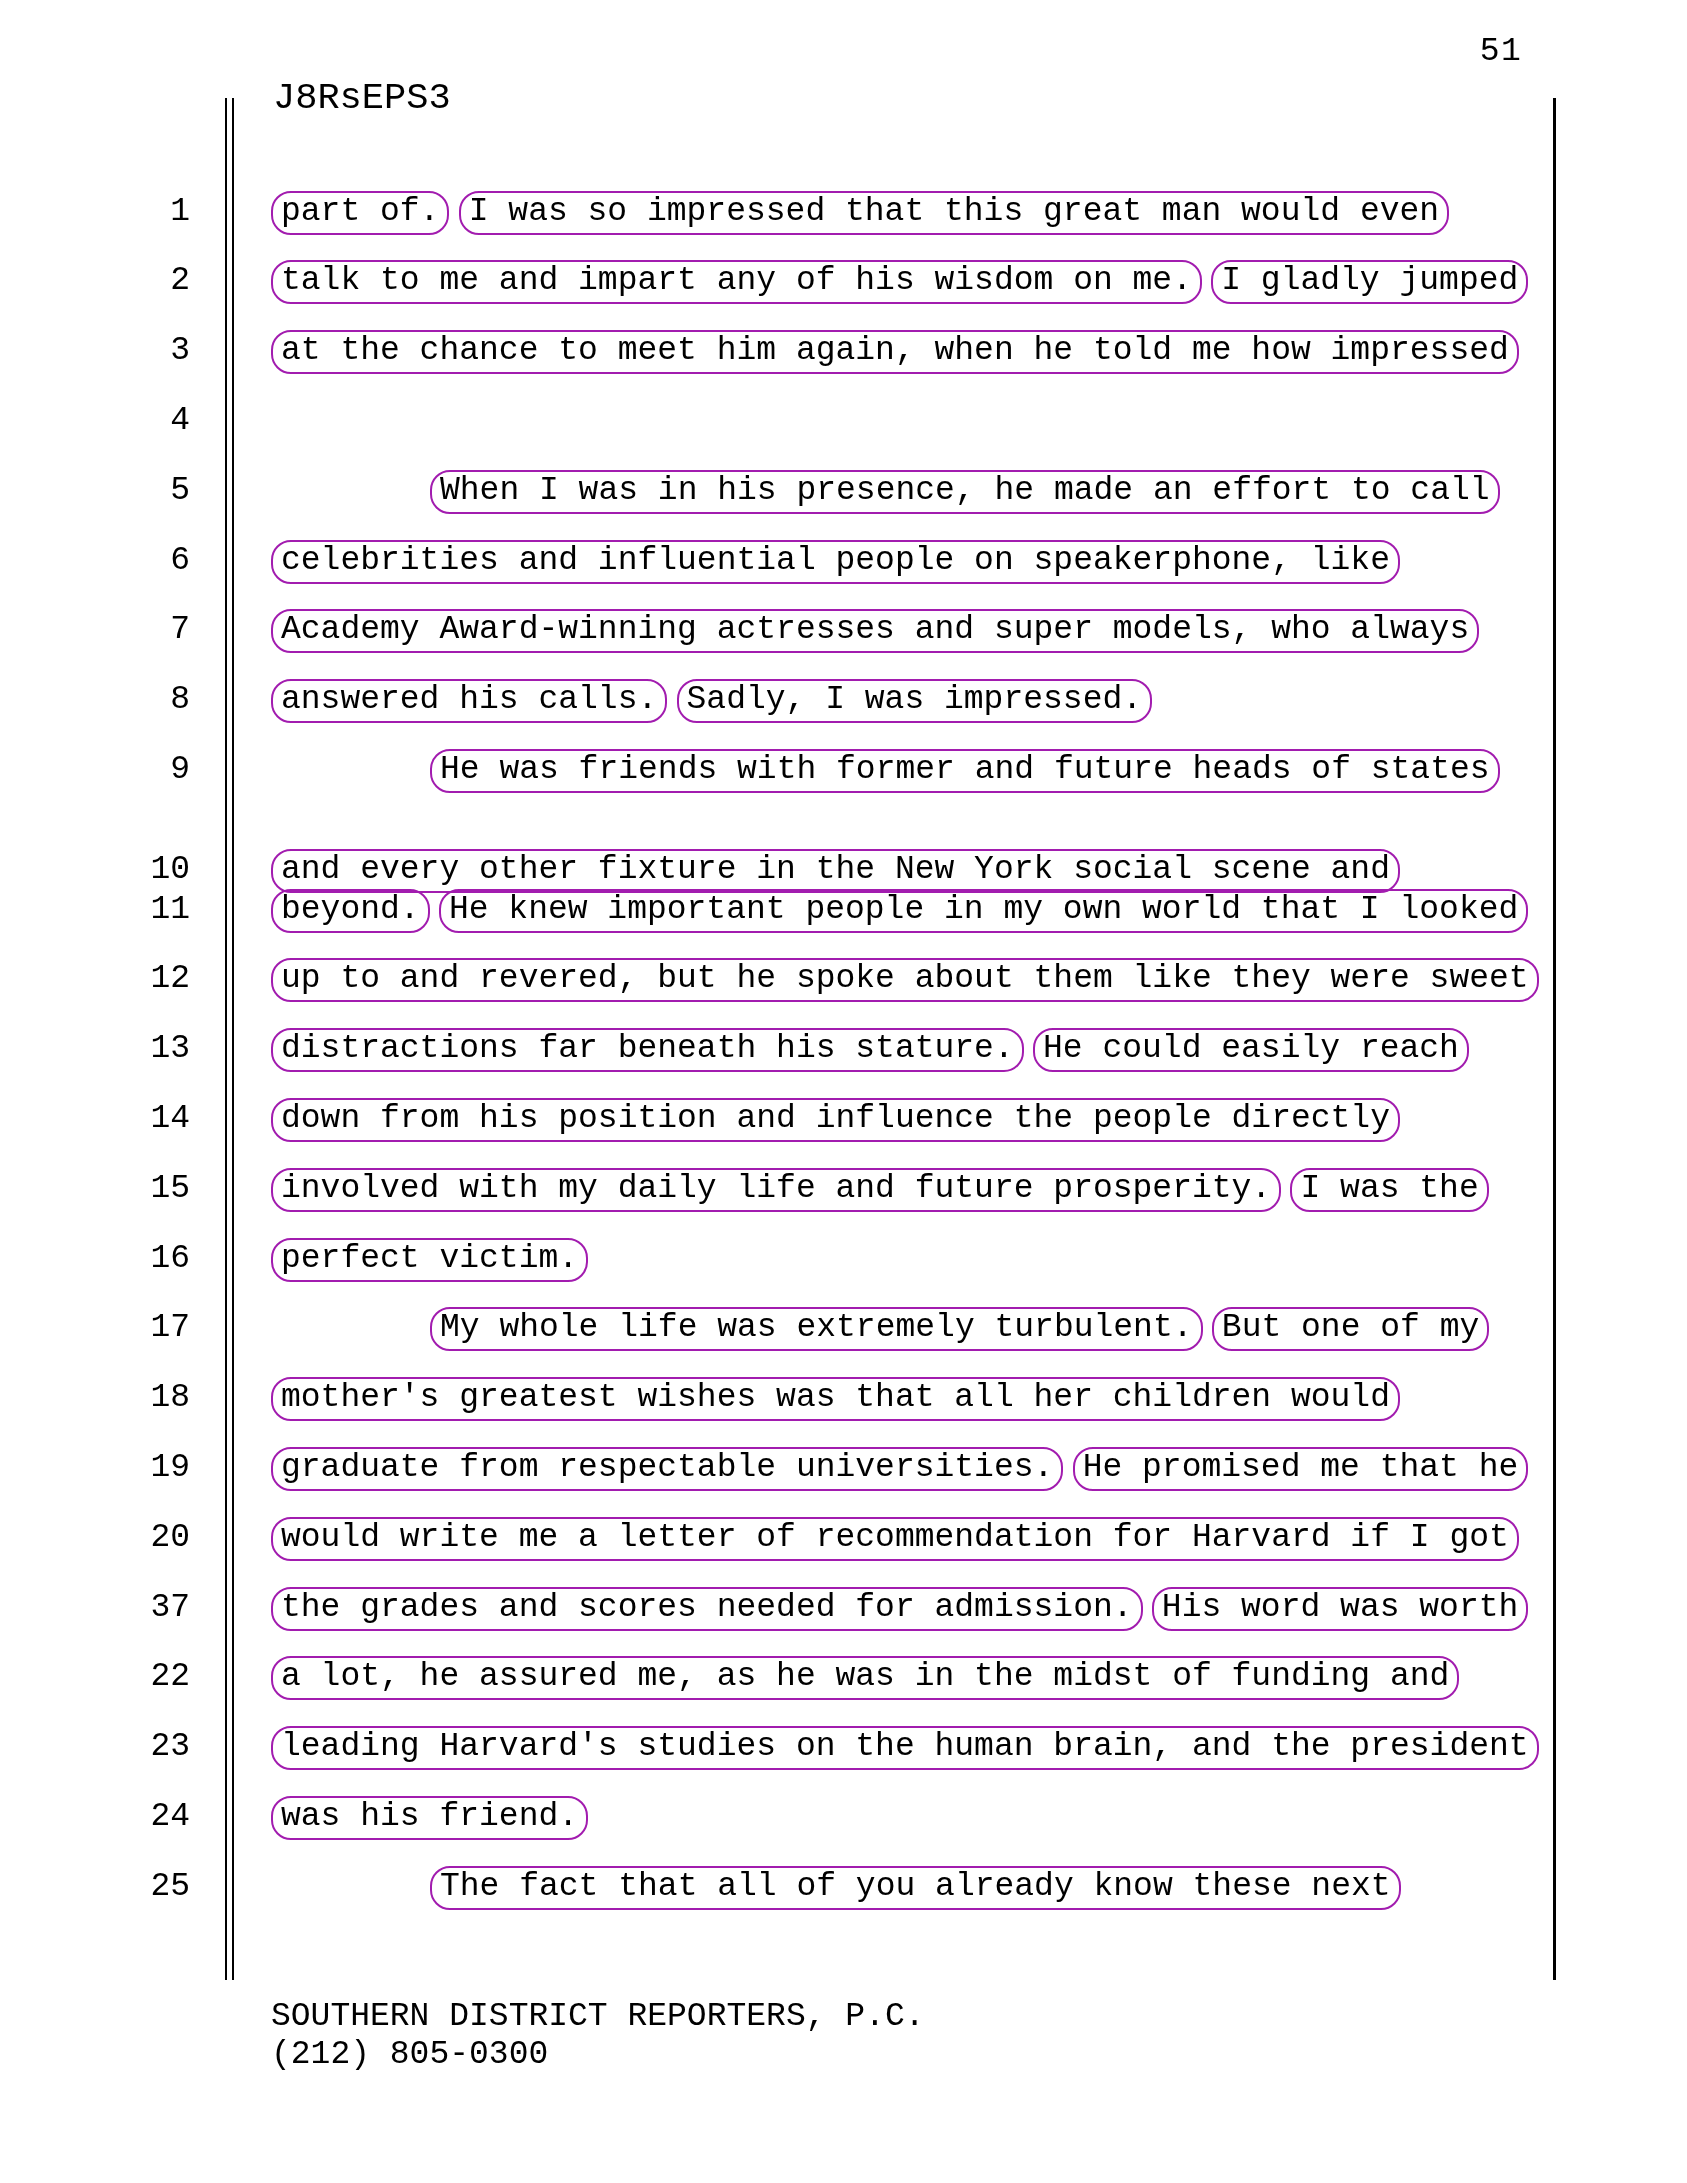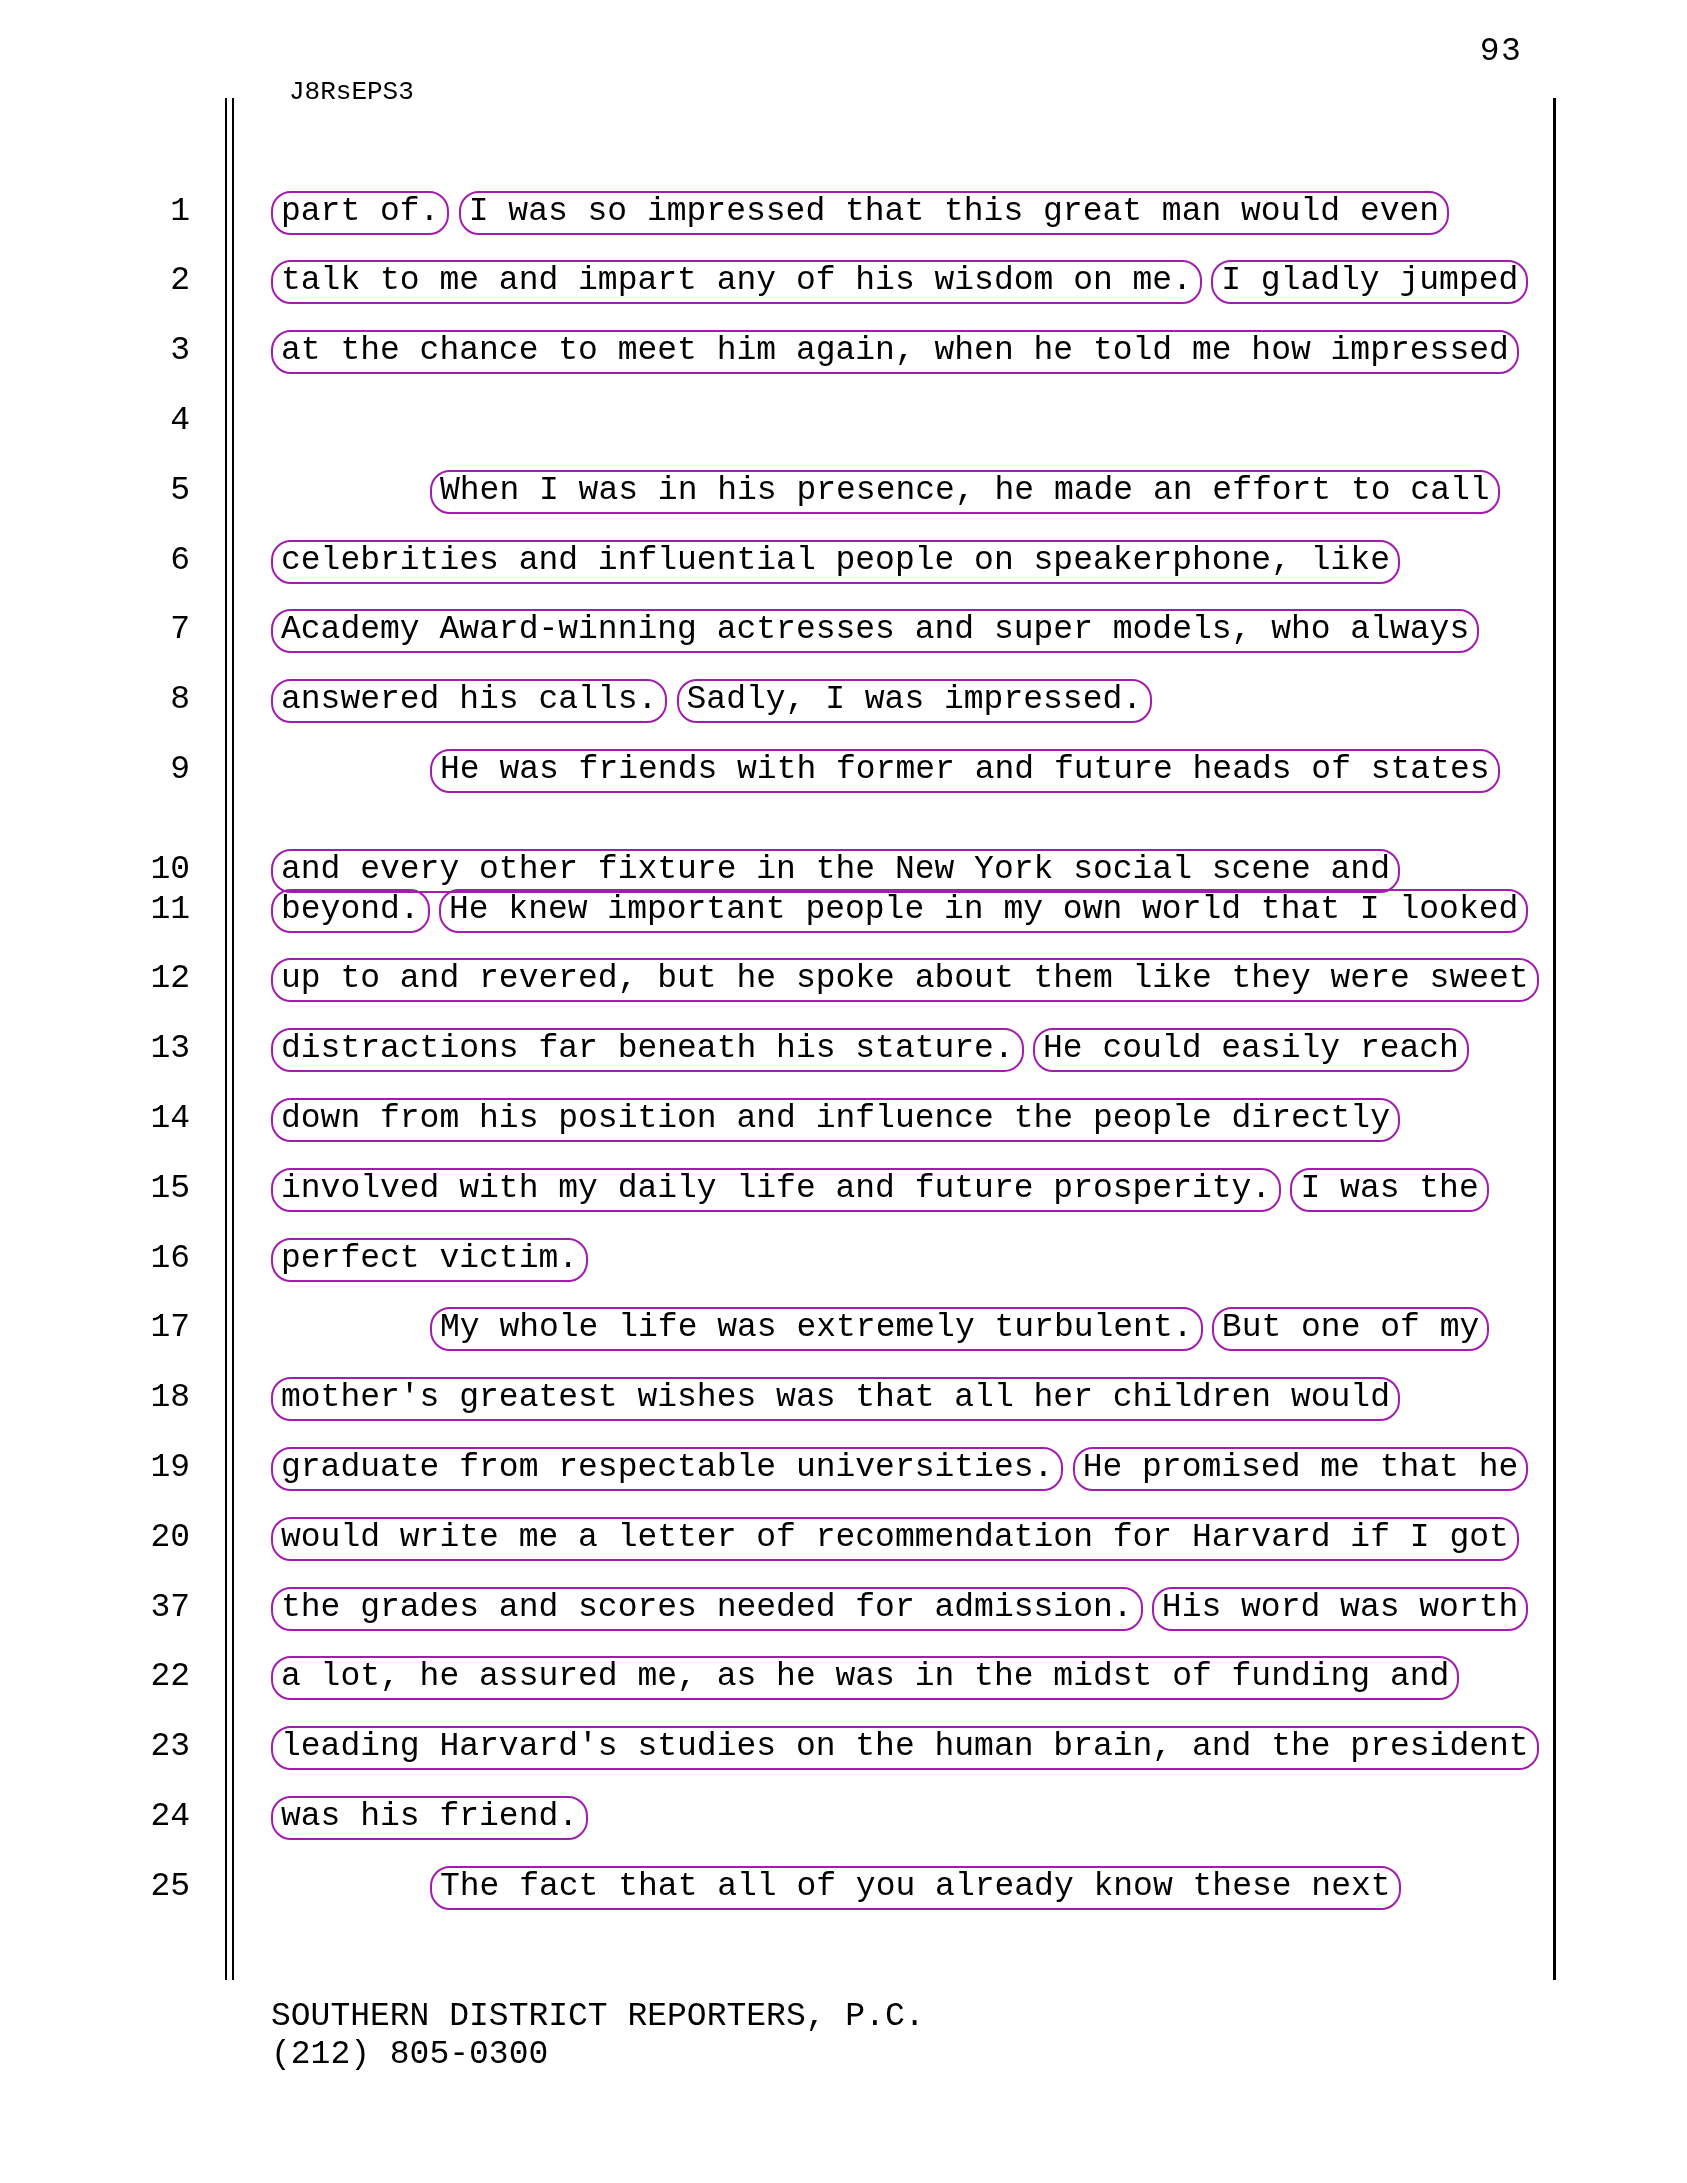--- a/index.html
+++ b/index.html
@@ -7,21 +7,21 @@
     width:1687px;height:2183px;position:relative;
     background:#ffffff;color:#000000;
     font-family:"Liberation Mono","DejaVu Sans Mono",monospace;
     overflow:hidden;
   }
   .page-number{
     position:absolute;top:33px;left:1416px;width:106px;
     text-align:right;font-size:33px;letter-spacing:1.3px;
   }
   .header-id{
-    position:absolute;top:77px;left:273px;font-size:26px;margin-left:16px;
+    position:absolute;top:77px;left:273px;font-size:37px;
   }
   .left-rule{
     position:absolute;left:225px;top:98px;width:8.6px;height:1882px;
     border-left:2.6px solid #000;border-right:2.6px solid #000;
     box-sizing:border-box;
   }
   .right-rule{
     position:absolute;left:1553px;top:98px;width:2.6px;height:1882px;
     background:#000;
   }
@@ -48,21 +48,21 @@
   .footer{
     position:absolute;left:271px;width:1250px;text-align:left;
     font-size:33px;
   }
   .footer-line1{top:1998px;}
   .footer-line2{top:2036px;}
 </style>
 </head>
 <body style="color: rgb(0, 0, 0); background: rgb(255, 255, 255);">
 
-<div class="page-number">93</div>
+<div class="page-number">51</div>
 
 <div class="header-id">J8RsEPS3</div>
 
 <div class="left-rule"></div>
 <div class="right-rule"></div>
 
 <div id="transcript-lines">
     <div class="tline" style="top: 191px;">
       <span class="lnum">1</span>
       <span class="ltext"><span class="pbox">part of.</span><span class="pbox">I was so impressed that this great man would even</span></span>

